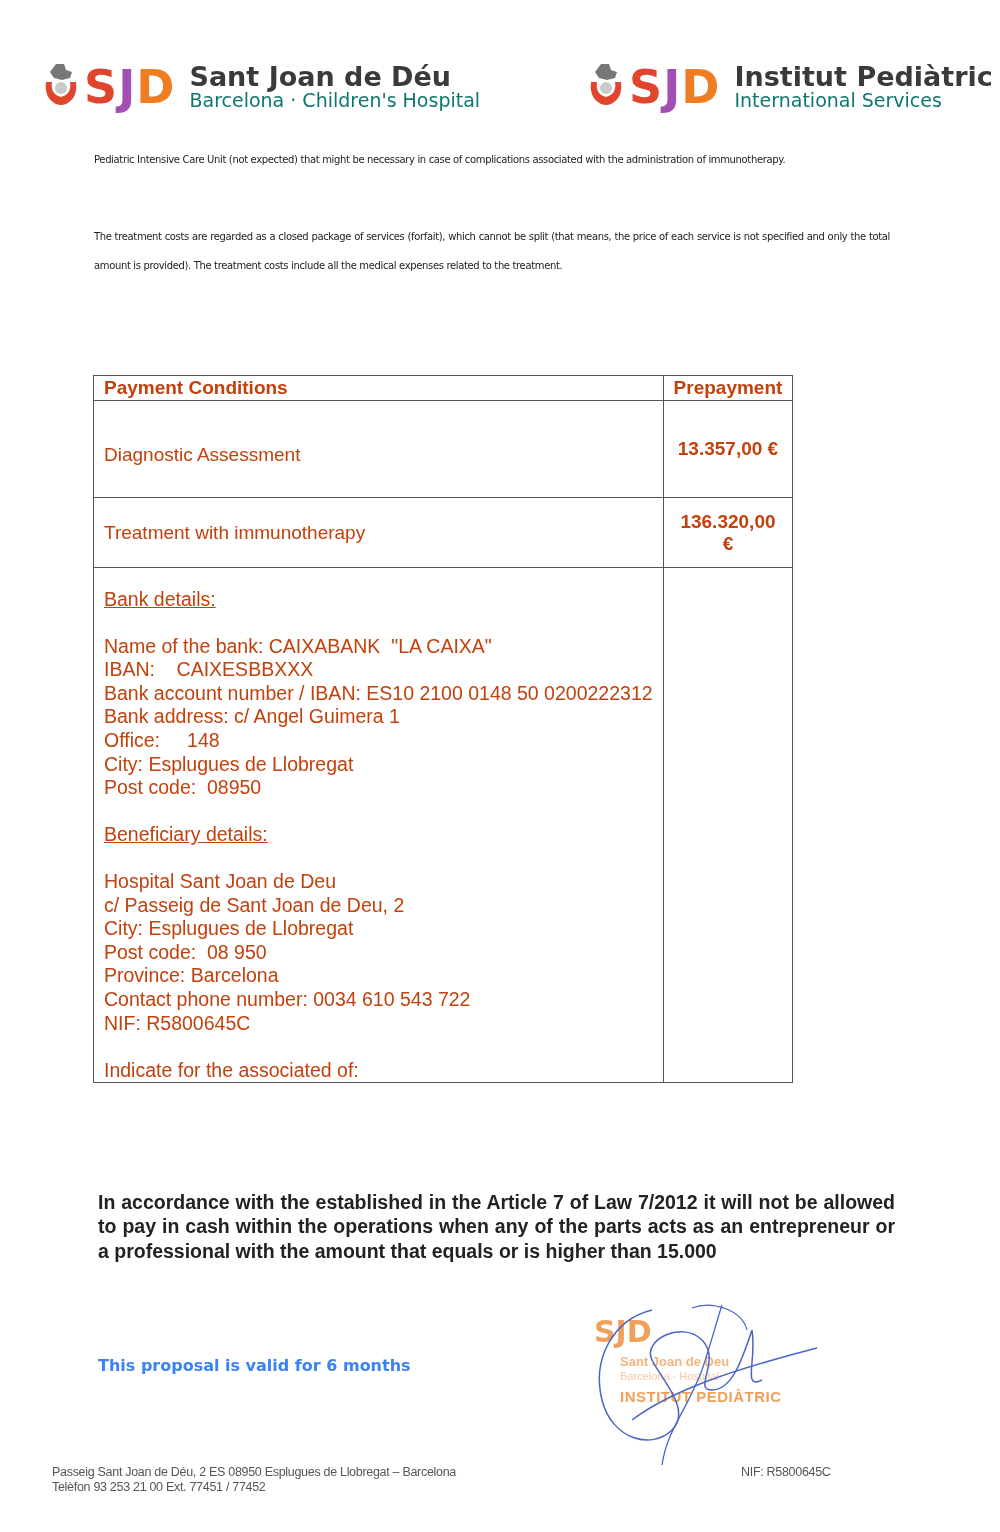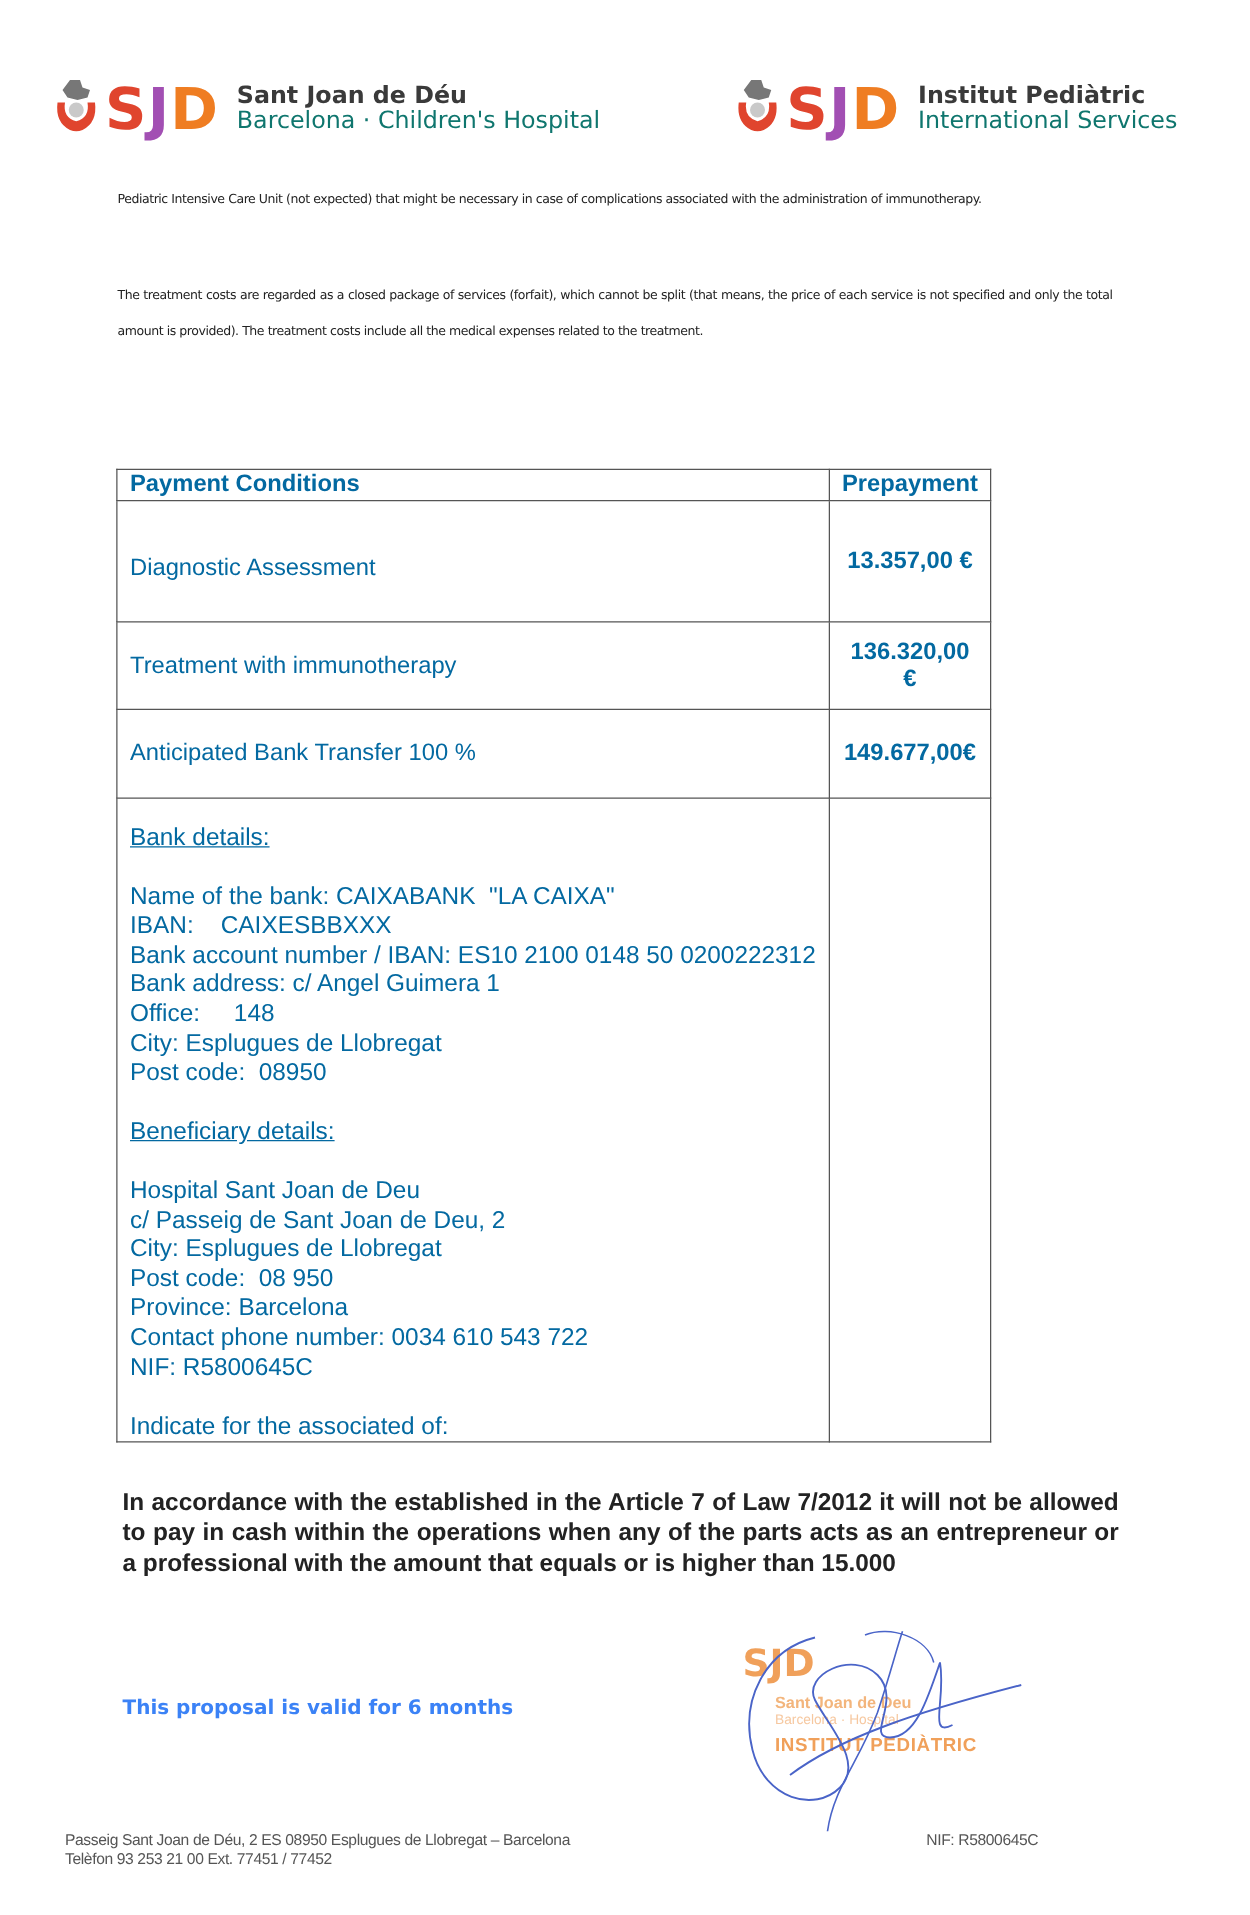--- a/index.html
+++ b/index.html
@@ -6,29 +6,29 @@
   body { width: 1000px; height: 1532px; position: relative; overflow: hidden; color: #1e1e1e; font-family: "Liberation Sans", sans-serif; }
 
   
   .logo { position: absolute; top: 52px; height: 70px; display: flex; align-items: center; }
   .logo-mark { position: relative; width: 38px; height: 50px; margin-right: 4px; }
   .logo-letters { font-family: "DejaVu Sans", sans-serif; font-weight: bold; font-size: 46px; letter-spacing: 1px; line-height: 1; }
   .l-s { color: #e0452e; }
   .l-j { color: #a24fb3; }
   .l-d { color: #ef7d22; }
   .logo-text { margin-left: 14px; line-height: 1.05; color: #3a3a3a; }
-  .logo-text .t1 { font-family: "DejaVu Sans", sans-serif; font-weight: bold; font-size: 19px; }
+  .logo-text .t1 { font-family: "DejaVu Sans", sans-serif; font-weight: bold; font-size: 27px; }
   .logo-text .t2 { font-family: "DejaVu Sans", sans-serif; font-size: 19px; color: #0f766e; }
 
   
   .para { position: absolute; left: 94px; width: 796px; font-family: "DejaVu Sans", sans-serif; font-size: 10px; line-height: 28.5px; text-align: justify; color: #222; }
   .para.condensed { letter-spacing: -0.35px; }
 
   
-  .ptable { position: absolute; left: 93px; top: 375px; width: 684px; border-collapse: collapse; font-family: "Liberation Sans", sans-serif; color: #0369a1; }
+  .ptable { position: absolute; left: 93px; top: 375px; width: 684px; border-collapse: collapse; font-family: "Liberation Sans", sans-serif; color: #c2410c; }
   .ptable td, .ptable th { border: 1.5px solid #555; padding: 0 10px; vertical-align: middle; }
   .ptable th { font-weight: bold; font-size: 19px; height: 24px; }
   .ptable .c1 { width: 617px; text-align: left; }
   .ptable .c2 { text-align: center; }
   .ptable td { font-size: 19px; }
   .ptable .amount { font-weight: bold; }
   .row-diag td { height: 84px; }
   .row-diag .c1 { padding-top: 12px; }
   .row-treat td { height: 69px; }
   .row-transfer td { height: 70px; }
@@ -101,24 +101,20 @@
     <th class="c2">Prepayment</th>
   </tr>
   <tr class="row-diag">
     <td class="c1">Diagnostic Assessment</td>
     <td class="c2 amount">13.357,00 €</td>
   </tr>
   <tr class="row-treat">
     <td class="c1">Treatment with immunotherapy</td>
     <td class="c2 amount">136.320,00 €</td>
   </tr>
-  <tr class="row-transfer">
-    <td class="c1">Anticipated Bank Transfer 100 %</td>
-    <td class="c2 amount">149.677,00€</td>
-  </tr>
   <tr class="row-bank">
     <td class="c1">
       <div class="bank-block">
         <div class="heading">Bank details:</div>
         <div class="line">Name of the bank: CAIXABANK  "LA CAIXA"</div>
         <div class="line">IBAN:    CAIXESBBXXX</div>
         <div class="line">Bank account number / IBAN: ES10 2100 0148 50 0200222312</div>
         <div class="line">Bank address: c/ Angel Guimera 1</div>
         <div class="line">Office:     148</div>
         <div class="line">City: Esplugues de Llobregat</div>

